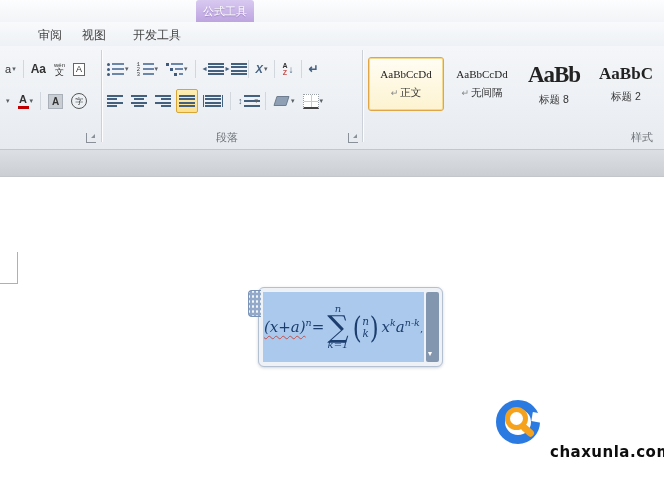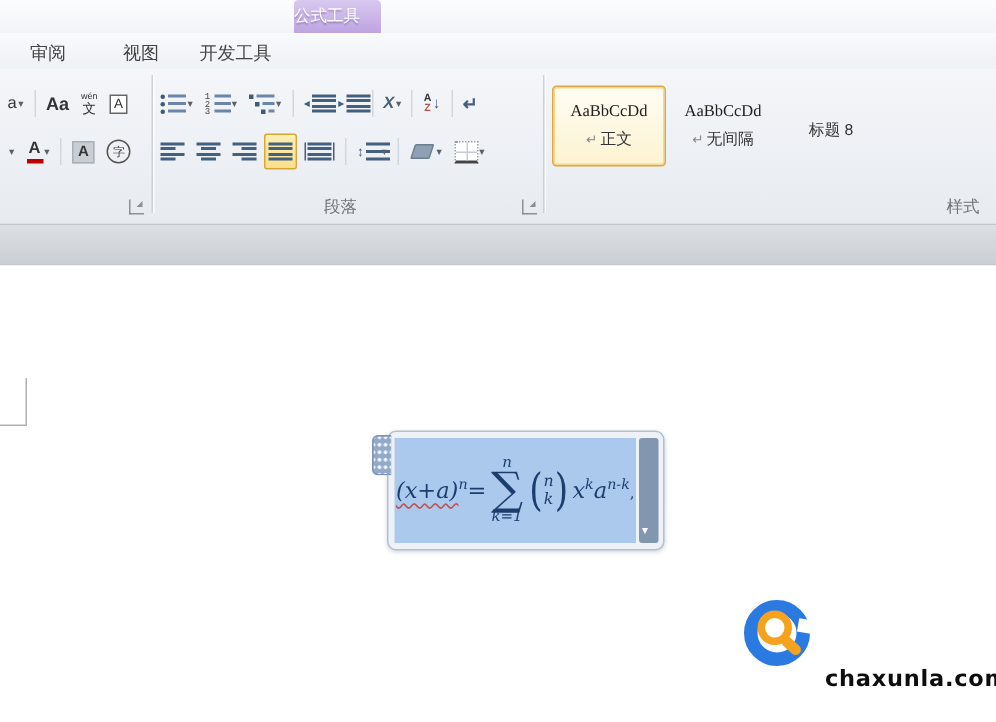--- a/index.html
+++ b/index.html
@@ -4,30 +4,30 @@
 <style>
   html,body{margin:0;padding:0;background:#fff;}
   #app{position:relative;width:664px;height:481px;overflow:hidden;background:#fff;
        font-family:"Liberation Sans",sans-serif;-webkit-font-smoothing:antialiased;}
 
   
   .titlebar{position:absolute;left:0;top:0;width:664px;height:22px;
             background:linear-gradient(#fdfdfe,#f2f4f7);}
   .ctx-header{position:absolute;left:196px;top:0;width:58px;height:22px;
               background:linear-gradient(#d8c9f0,#bda4e0);color:#fff;
-              font-size:11px;line-height:23px;text-align:left;
+              font-size:11px;line-height:23px;text-align:center;
               border-radius:3px 3px 0 0;text-shadow:0 1px 1px rgba(90,60,130,.4);}
   .win-title{position:absolute;left:277px;top:4px;font-size:12px;color:#3b3b3b;}
 
   
   .tabrow{position:absolute;left:0;top:22px;width:664px;height:24px;
           background:linear-gradient(#f8fafc,#eef1f5);border-bottom:1px solid #ccd1d8;}
   .tab{position:absolute;top:2px;height:22px;line-height:22px;font-size:12px;color:#444;
        padding:0 4px;cursor:default;}
-  .tab-review{left:16px;} .tab-view{left:78px;} .tab-dev{left:129px;}
+  .tab-review{left:34px;} .tab-view{left:78px;} .tab-dev{left:129px;}
   .tab-design{left:196px;top:0;width:56px;height:24px;line-height:25px;text-align:center;
               background:linear-gradient(#ffffff,#f6f4fb);border:1px solid #cfc4e6;
               border-bottom:none;border-radius:2px 2px 0 0;color:#333;}
 
   
   .ribbon{position:absolute;left:0;top:46px;width:664px;height:103px;
           background:linear-gradient(#f4f6f9,#e7ebf0);border-bottom:1px solid #c2c7ce;}
   .gsep{position:absolute;top:4px;height:92px;width:1px;background:#ccd1d8;box-shadow:1px 0 0 #fdfdfe;}
   .msep{width:1px;height:18px;background:#d2d7dd;margin:0 2px;}
   .grp-label{position:absolute;bottom:4px;font-size:11px;color:#6f747a;}
@@ -366,21 +366,26 @@
     <div class="styles-row">
       <div class="style-card card1 selected">
         <span class="prev">AaBbCcDd</span>
         <span class="nm"><span class="mk">↵</span><span>正文</span></span>
       </div>
       <div class="style-card">
         <span class="prev">AaBbCcDd</span>
         <span class="nm"><span class="mk">↵</span><span>无间隔</span></span>
       </div>
       <div class="style-card">
+        <span class="prev h1">AaBb</span>
         <span class="nm">标题 8</span>
+      </div>
+      <div class="style-card">
+        <span class="prev h2">AaBbC</span>
+        <span class="nm">标题 2</span>
       </div>
 
     </div>
     <div class="grp-label" style="left:631px;">样式</div>
   </div>
 
   <div class="grayband"></div>
 
   <div class="docarea"></div>
   <div class="margin-mark"></div>

